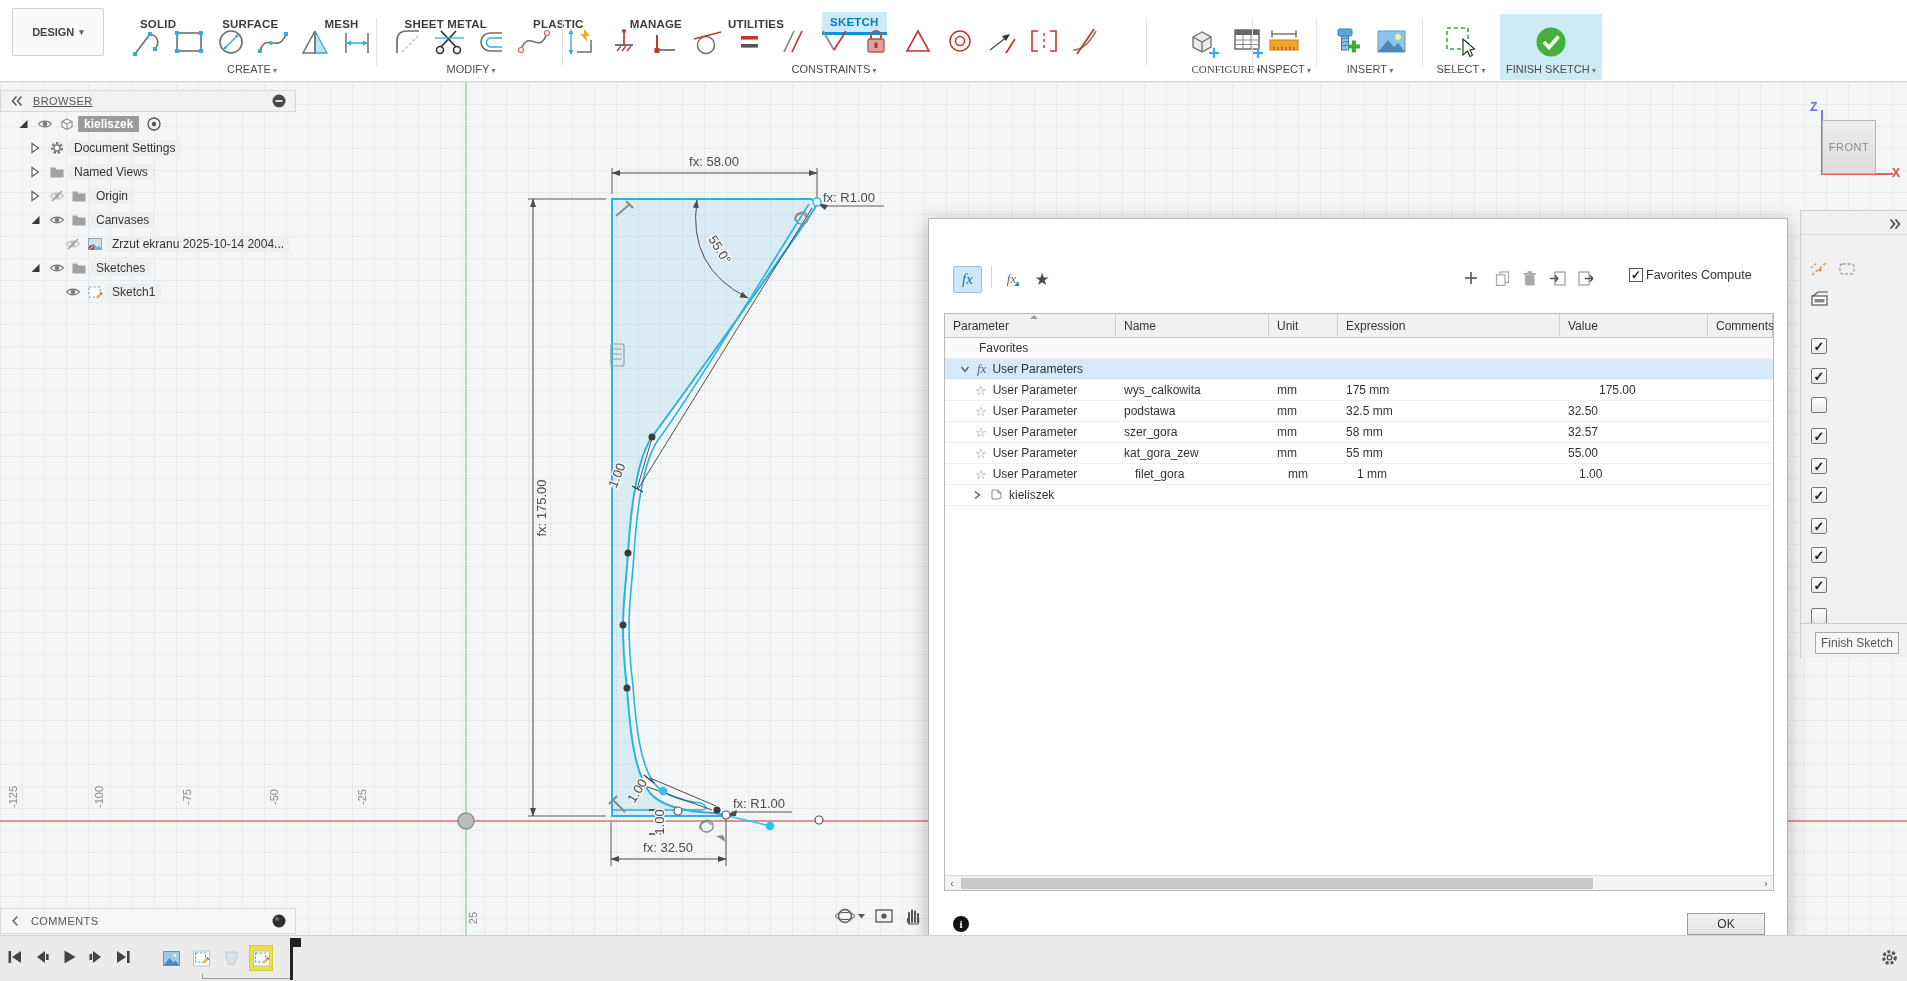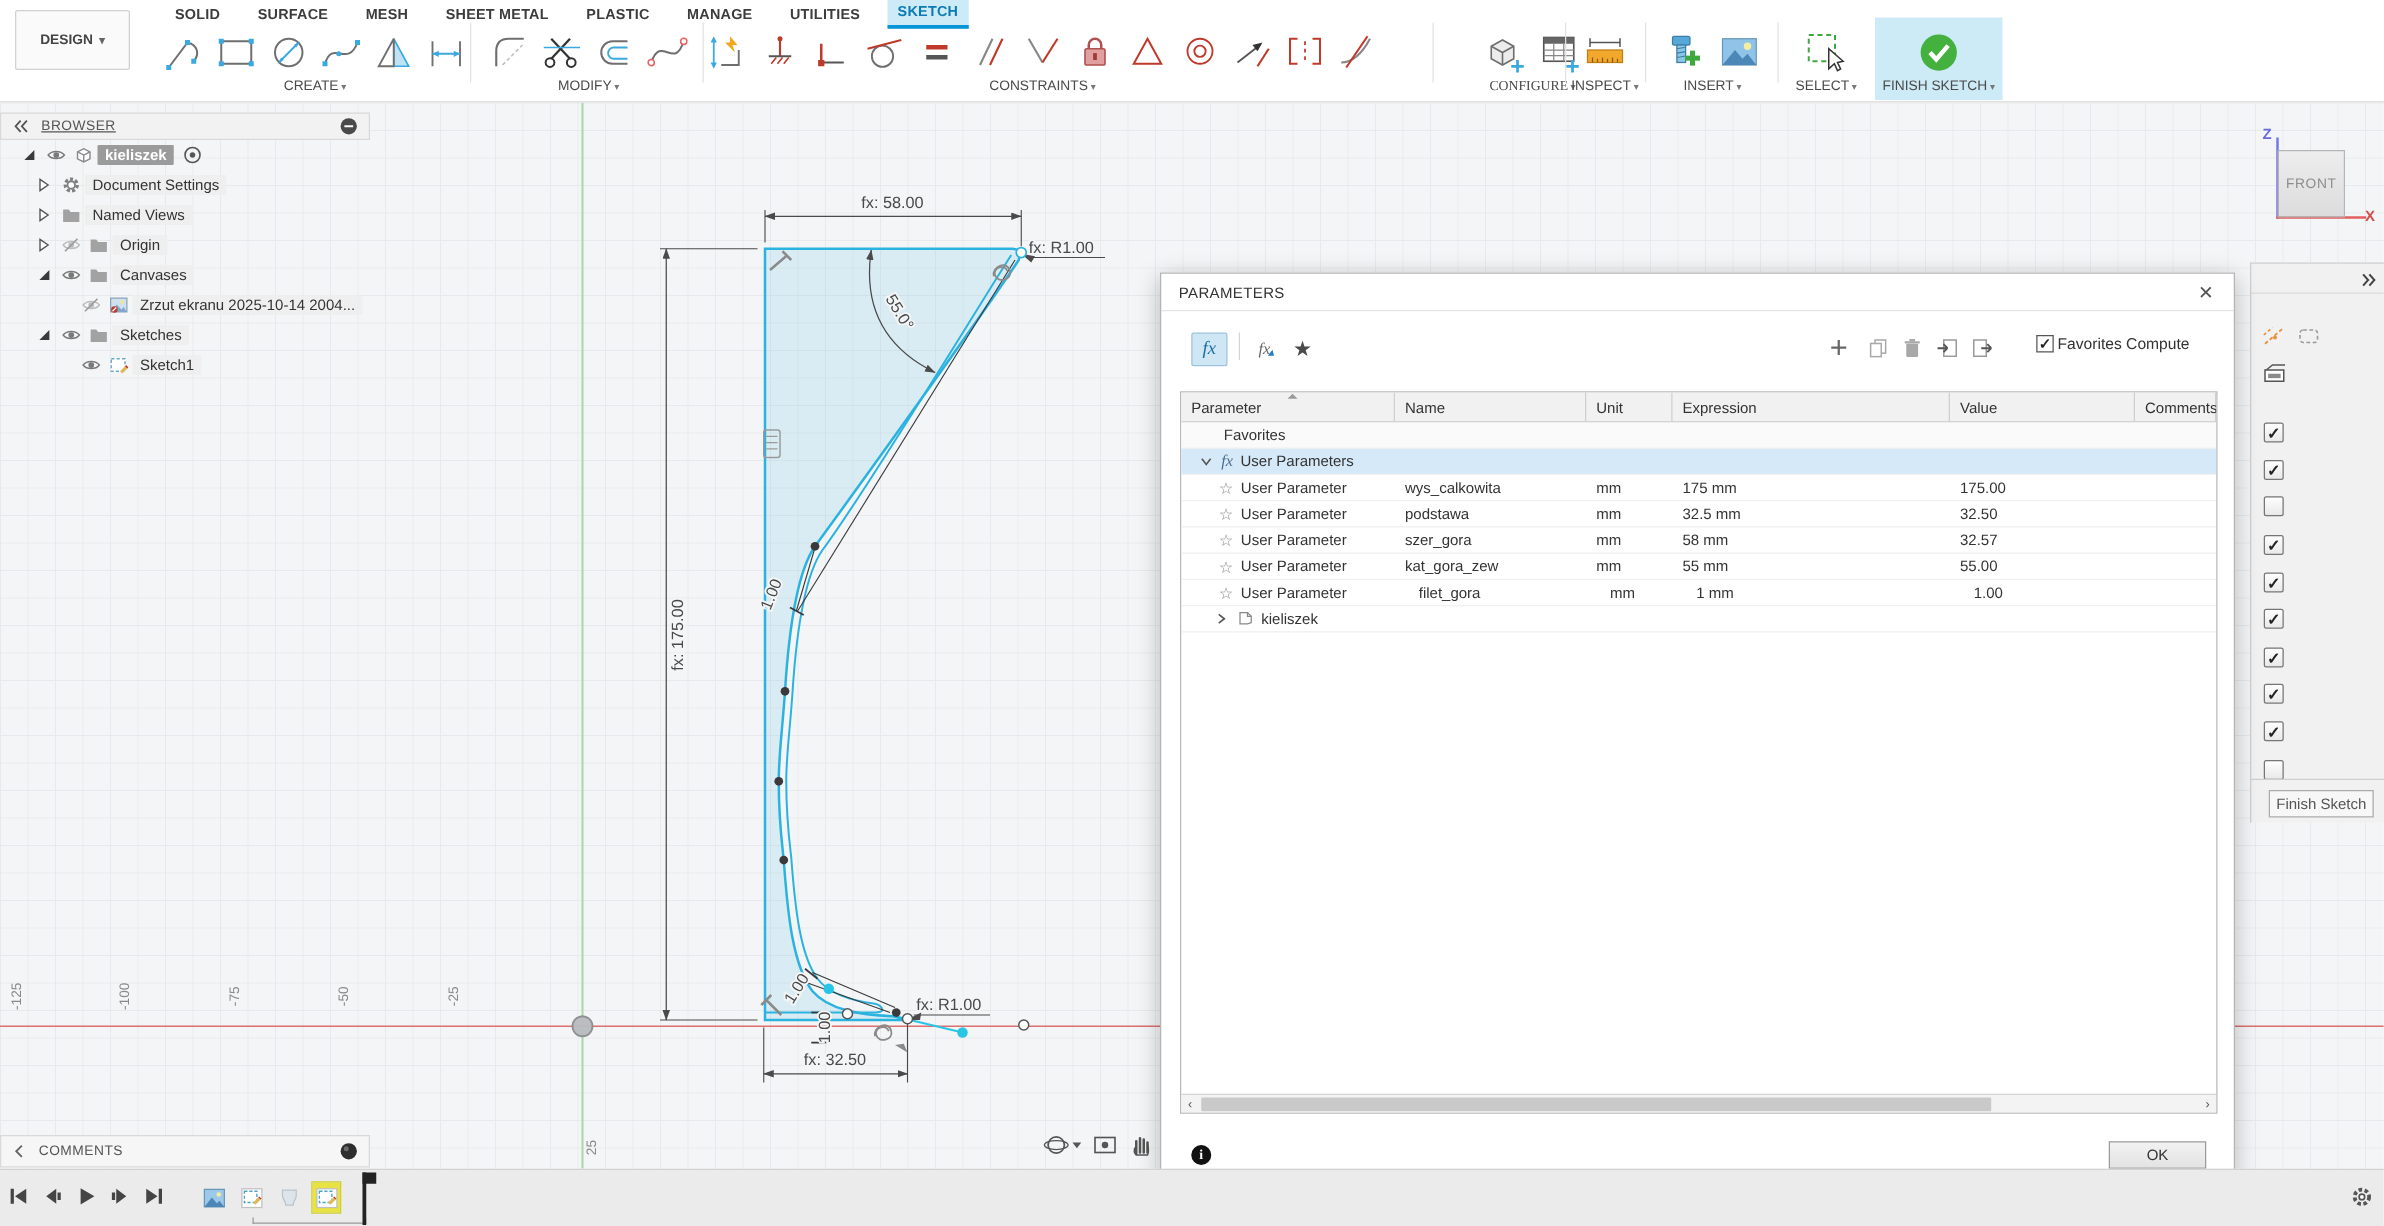--- a/index.html
+++ b/index.html
@@ -5,21 +5,21 @@
   * { margin:0; padding:0; box-sizing:border-box; }
   html,body { width:1907px; height:981px; overflow:hidden; background:#fff;
     font-family:"Liberation Sans", sans-serif; font-size:12px; color:#333; }
   .abs { position:absolute; }
 
   
   #ribbon { position:absolute; left:0; top:0; width:1907px; height:82px; background:#fff; border-bottom:1px solid #d8d8d8; z-index:50; }
   #design-btn { position:absolute; left:12px; top:8px; width:92px; height:48px; border:1px solid #d0d0d0; border-radius:2px;
     display:flex; align-items:center; justify-content:center; font-size:11px; font-weight:bold; color:#444; background:#fafafa; cursor:default;}
   #design-btn::after { content:"▾"; margin-left:5px; color:#666; font-size:9px; }
-  #tabs { position:absolute; left:132px; top:0; height:23px; display:flex; gap:14px; }
+  #tabs { position:absolute; left:132px; top:12px; height:23px; display:flex; gap:30px; }
   .tab { height:23px; padding:0 8px; display:flex; align-items:center; font-size:11.5px; font-weight:bold; color:#3c3c3c; letter-spacing:.2px; }
   .tab.active { background:#cdeaf7; color:#0a7bb5; border-bottom:3px solid #0696d7; }
   .grp { position:absolute; top:22px; height:58px; }
   .grp .icons { display:flex; align-items:center; gap:8px; height:40px; justify-content:center; }
   .grp .glabel { text-align:center; font-size:11px; color:#4a4a4a; margin-top:1px; white-space:nowrap; }
   .grp .glabel::after { content:" ▾"; font-size:8px; color:#777; }
   .rsep { position:absolute; top:18px; height:48px; width:1px; background:#e2e2e2; }
   #finish-bg { position:absolute; left:1500px; top:14px; width:102px; height:66px; background:#cdeaf7; }
 
   
@@ -831,24 +831,20 @@
         <div class="pchk" style="top: 307px;">✓</div>
         <div class="pchk" style="top: 336px;">✓</div>
         <div class="pchk" style="top: 366px;">✓</div>
         <div class="pchk" style="top: 397px;"></div>
       </div>
     <div id="palette-divider"></div>
     <div id="finish-sketch-btn">Finish Sketch</div>
   </div>
 
   <div id="dialog">
-    <div id="dlg-titlebar">
-      <span id="dlg-title">PARAMETERS</span>
-      <span id="dlg-close">✕</span>
-    </div>
     <div id="dlg-toolbar">
       <div id="fx-btn">fx</div>
       <div id="dlg-sep1"></div>
       <div id="fx-user-btn">fx<span class="pdot">▴</span></div>
       <div id="star-btn">★</div>
       <i class="dlg-ic" style="left:532px;" data-icon="d-plus">
           <svg width="16" height="16" viewBox="0 0 16 16" fill="none" xmlns="http://www.w3.org/2000/svg">
             <line x1="8" y1="2" x2="8" y2="14" stroke="#666" stroke-width="1.8"></line>
             <line x1="2" y1="8" x2="14" y2="8" stroke="#666" stroke-width="1.8"></line>
           </svg>
@@ -909,21 +905,21 @@
             </div>
           </div>
           <div class="prow">
             <div class="pcell" style="width: 171px; flex: 0 0 auto; padding-left: 30px; display: flex; align-items: center;">
               <span class="star">☆</span>
               <span>User Parameter</span>
             </div>
             <div class="pcell" style="width: 153px; flex: 0 0 auto;">wys_calkowita</div>
             <div class="pcell" style="width: 69px; flex: 0 0 auto;">mm</div>
             <div class="pcell" style="width: 222px; flex: 0 0 auto;">175 mm</div>
-            <div class="pcell" style="width: 148px; flex: 0 0 auto;">175.00</div>
+            <div class="pcell" style="width: 148px; flex: 0 0 auto; margin-left: 31px;">175.00</div>
             <div class="pcell" style="width: 65px; flex: 0 0 auto;"></div>
           </div>
           <div class="prow">
             <div class="pcell" style="width: 171px; flex: 0 0 auto; padding-left: 30px; display: flex; align-items: center;">
               <span class="star">☆</span>
               <span>User Parameter</span>
             </div>
             <div class="pcell" style="width: 153px; flex: 0 0 auto;">podstawa</div>
             <div class="pcell" style="width: 69px; flex: 0 0 auto;">mm</div>
             <div class="pcell" style="width: 222px; flex: 0 0 auto;">32.5 mm</div>

